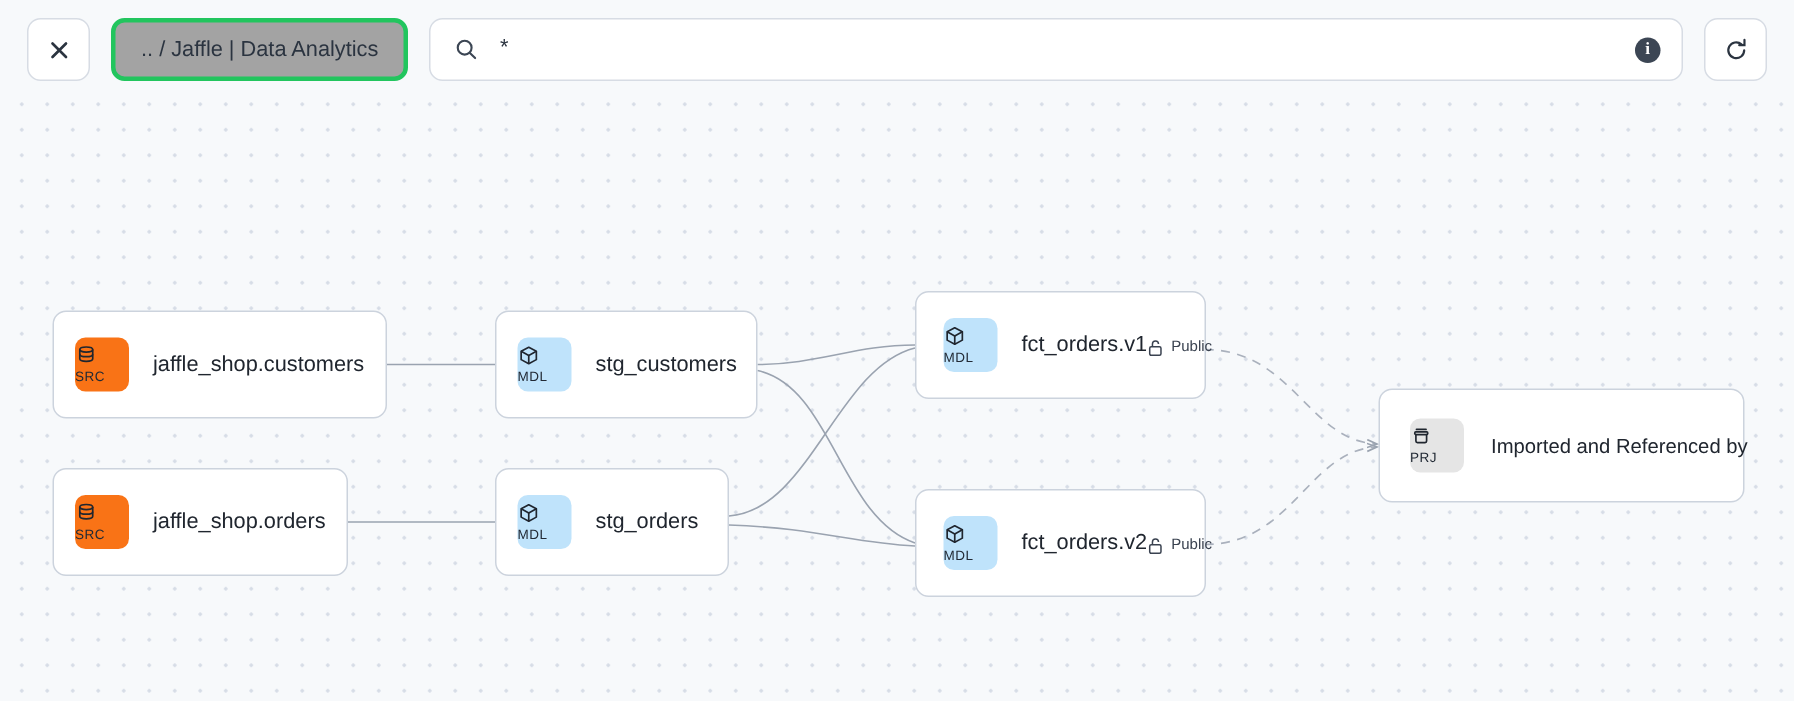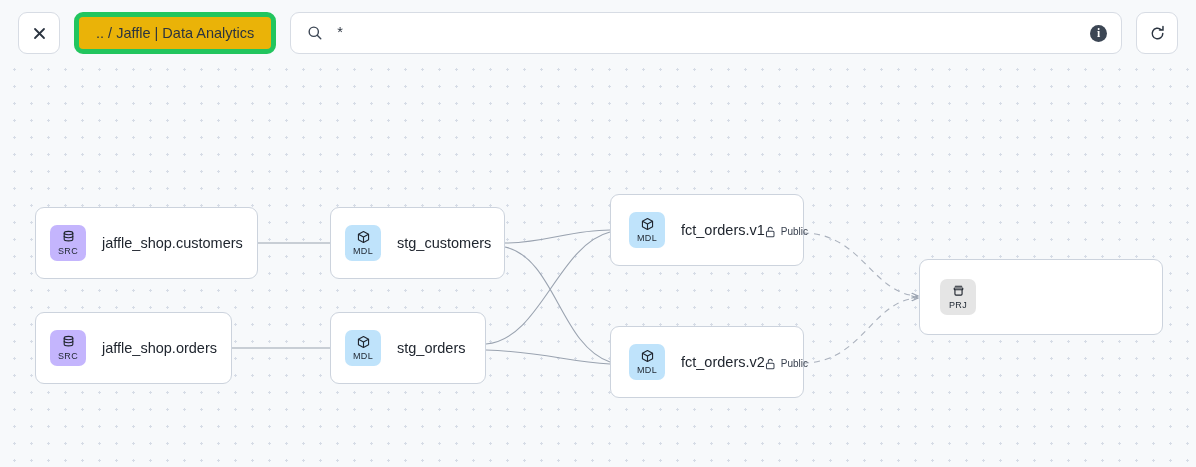--- a/index.html
+++ b/index.html
@@ -50,22 +50,22 @@
     border-radius: 9px;
     display: flex;
     align-items: center;
     justify-content: center;
     cursor: pointer;
     flex: 0 0 auto;
   }
 
   .breadcrumb {
     height: 42px;
-    background: #eab308;
-    border: 5px solid #22c55e;
+    background: #a3a3a3;
+    border: 3px solid #22c55e;
     border-radius: 9px;
     display: flex;
     align-items: center;
     justify-content: center;
     padding: 0 17px;
     font-size: 14.5px;
     color: #2b3440;
     white-space: nowrap;
     cursor: pointer;
     flex: 0 0 auto;
@@ -115,33 +115,32 @@
     align-items: center;
     z-index: 10;
     cursor: pointer;
   }
 
   .badge {
     width: 36px; height: 36px;
     border-radius: 7px;
     display: flex;
     flex-direction: column;
-    align-items: center;
     justify-content: center;
     flex: 0 0 auto;
     gap: 0px;
   }
   .badge .bt {
     font-size: 9px;
     letter-spacing: 0.3px;
     color: #222a35;
     line-height: 10px;
     margin-top: 1px;
   }
-  .badge.src { background: #c4b5fd; }
+  .badge.src { background: #f97316; }
   .badge.mdl { background: #bfe3fb; }
   .badge.prj { background: #e5e5e5; }
 
   .node-label {
     font-size: 14.5px;
     color: #20262f;
     white-space: nowrap;
   }
   .node-sub {
     font-size: 10px;
@@ -281,20 +280,21 @@
   <div class="node" style="left:919px; top:259px; width:244px; height:76px; padding:0 0 0 20px; gap:18px;">
     <div class="badge prj">
       <svg class="ico" width="15" height="15" viewBox="0 0 16 16" fill="none" stroke="#20262f" stroke-width="1.2" stroke-linecap="round">
         <path d="M4.6,2.4 H11.4"></path>
         <rect x="3.4" y="4.2" width="9.2" height="1.9" rx="0.7"></rect>
         <path d="M4.2,6.1 v4.6 a1.1,1.1 0 0 0 1.1,1.1 h5.4 a1.1,1.1 0 0 0 1.1,-1.1 v-4.6"></path>
       </svg>
       <span class="bt">PRJ</span>
     </div>
     <div class="node-txt">
+      <span class="node-title-sm">Imported and Referenced by</span>
     </div>
   </div>
 
   <div id="toolbar">
 
     <div class="tb-btn">
       <svg class="ico" width="15" height="15" viewBox="0 0 16 16" stroke="#2b3440" stroke-width="1.9" stroke-linecap="round">
         <path d="M3.2,3.2 L12.8,12.8"></path>
           <path d="M12.8,3.2 L3.2,12.8"></path>
       </svg>

